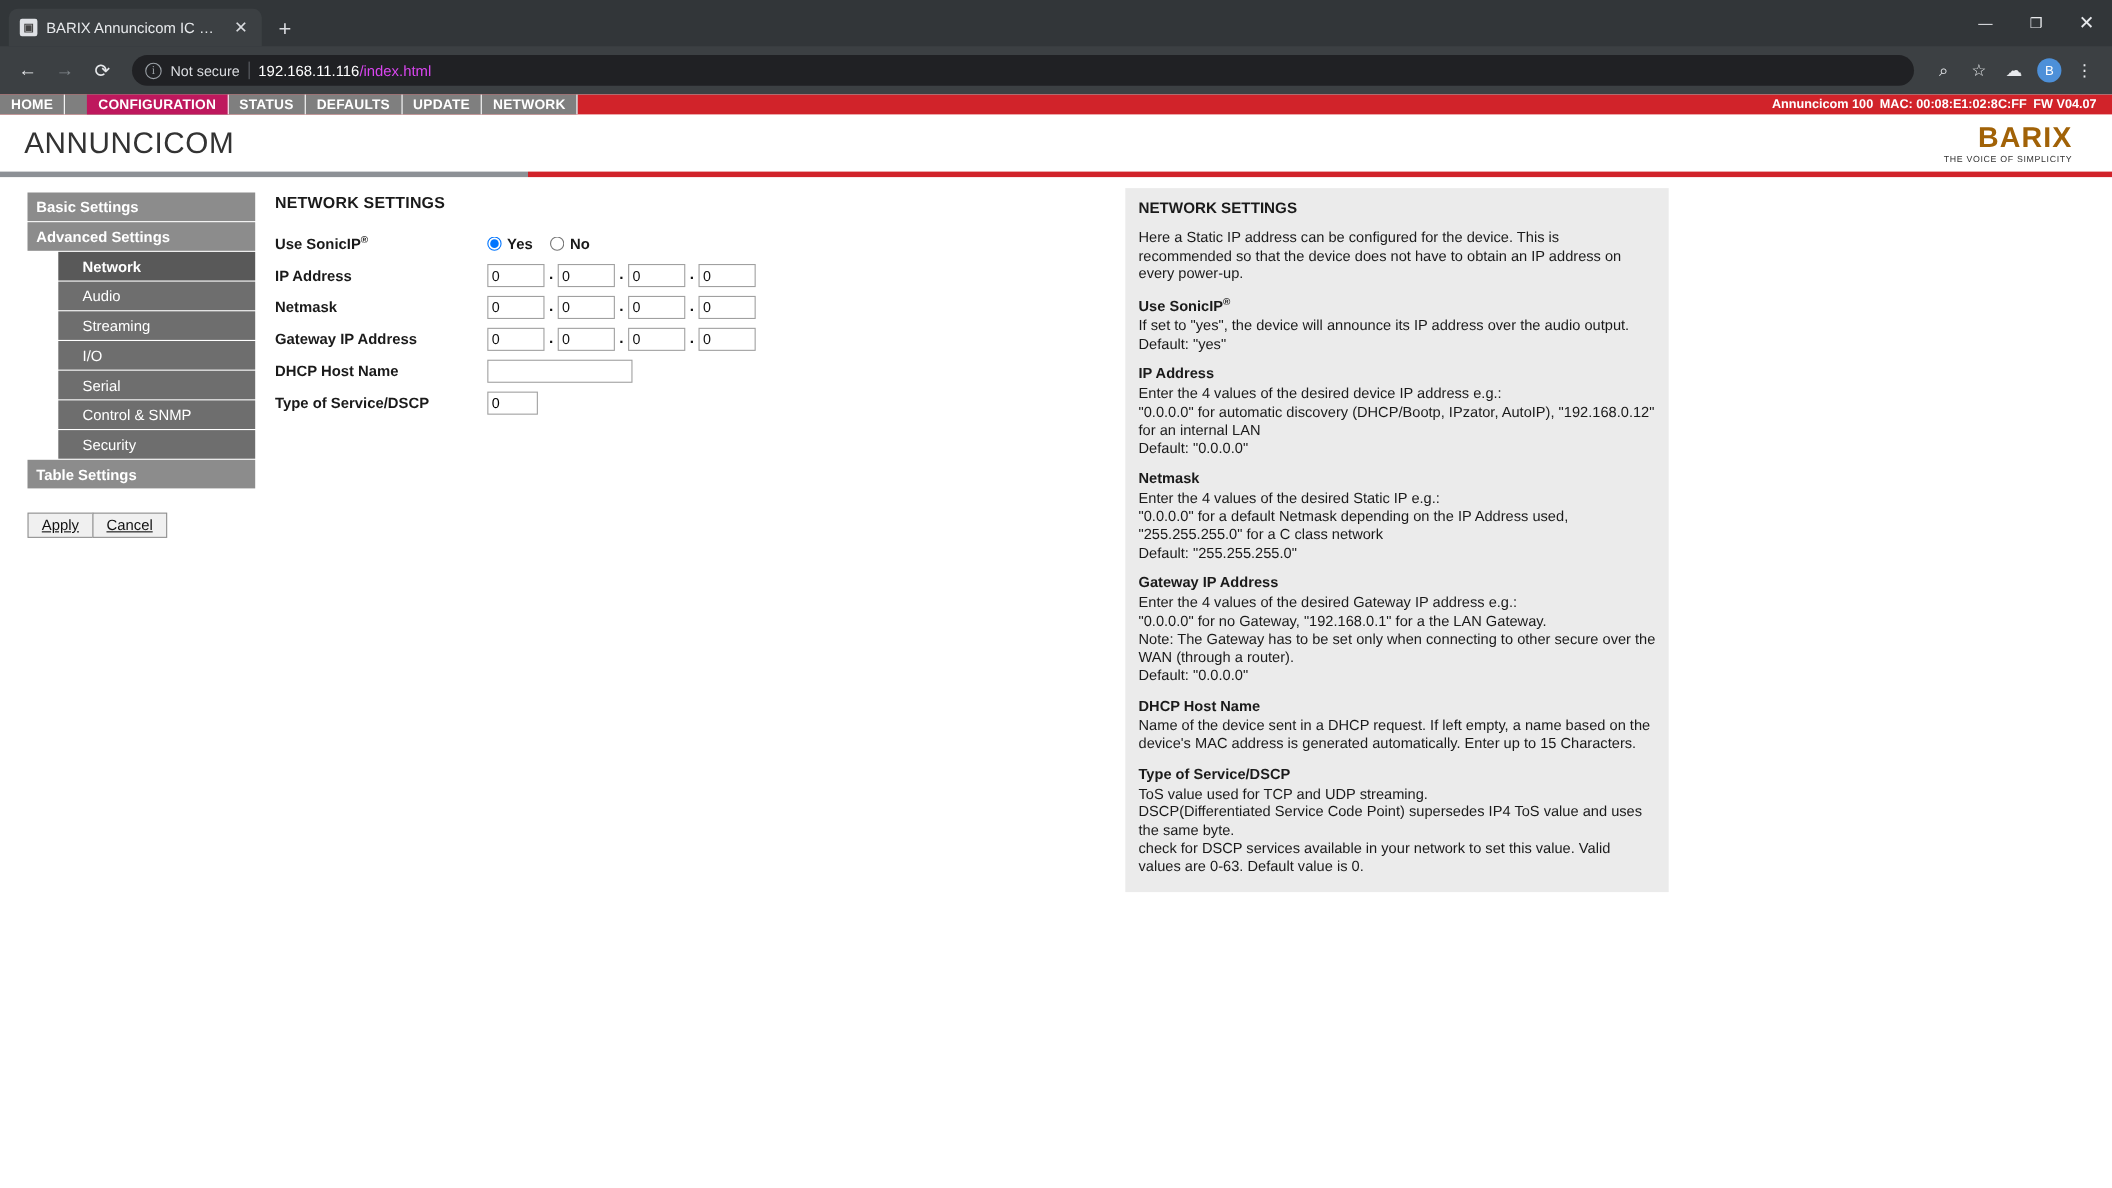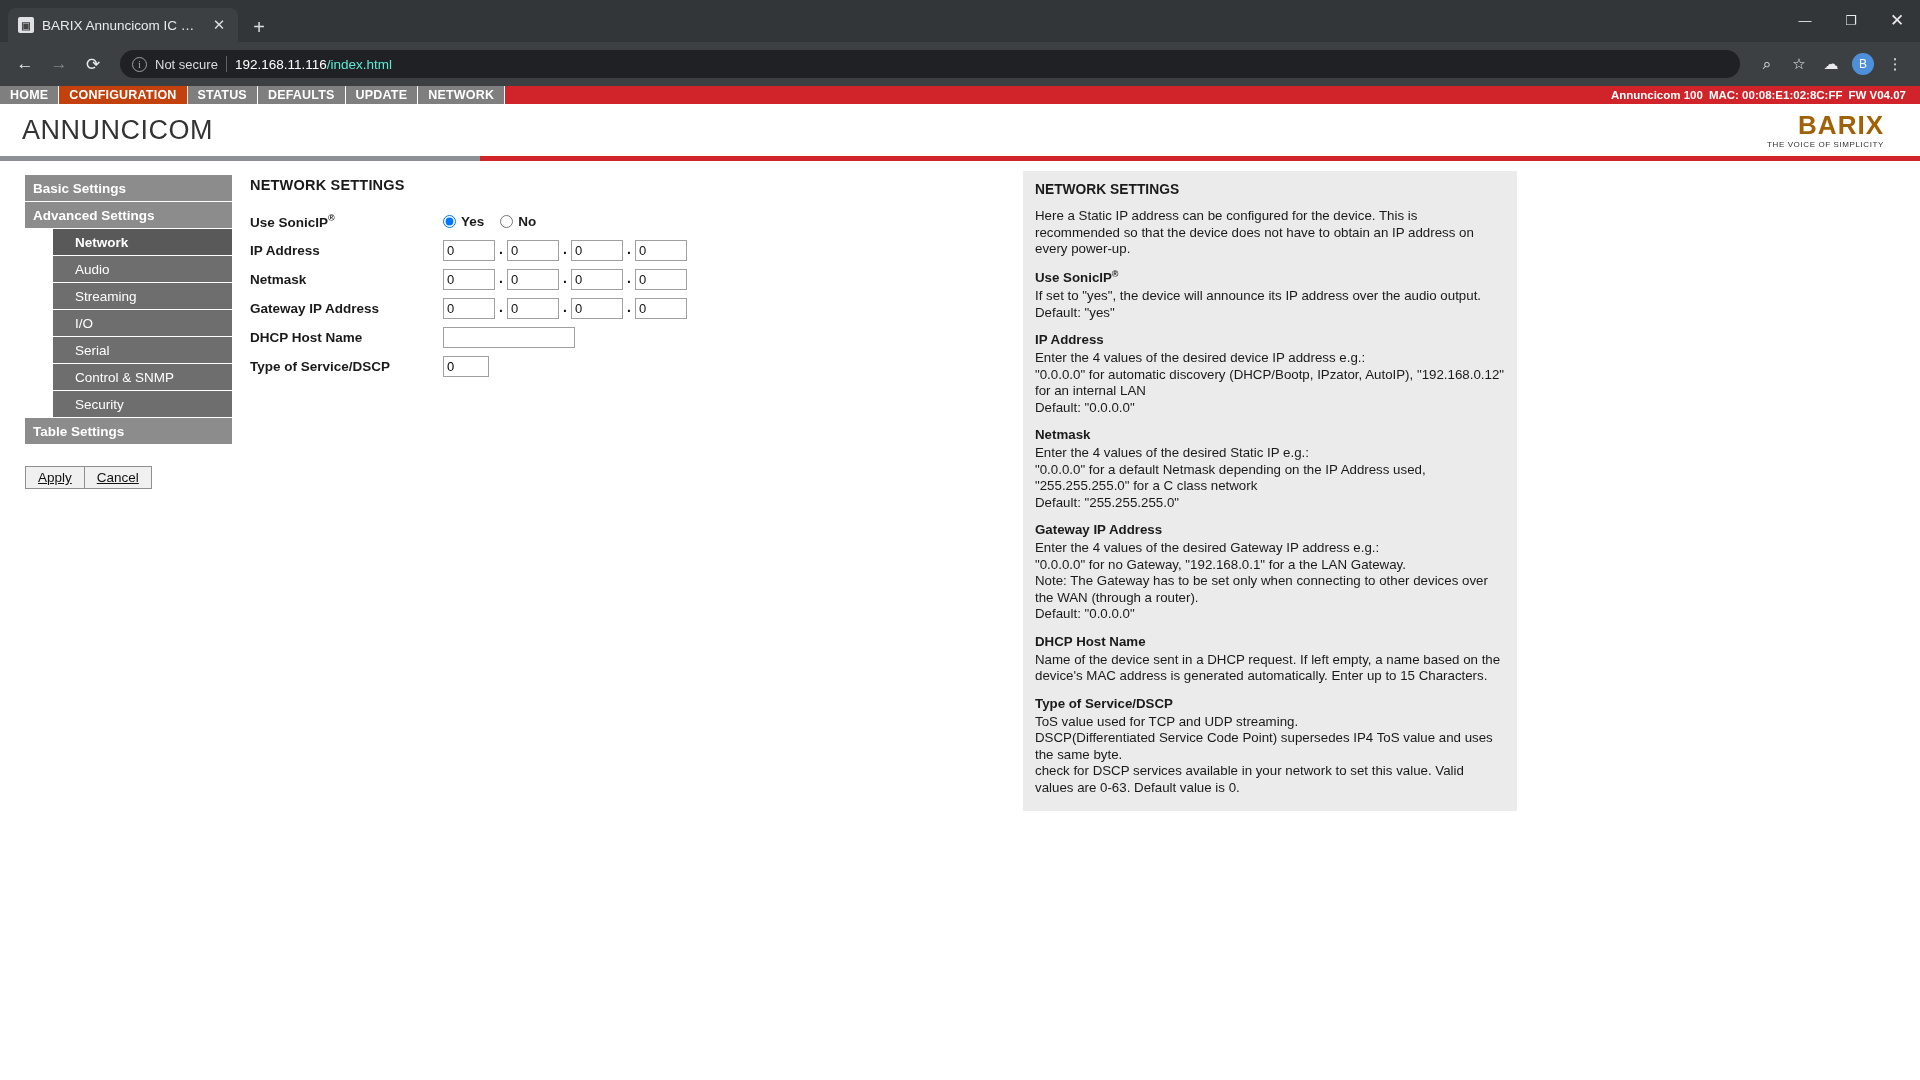--- a/index.html
+++ b/index.html
@@ -130,21 +130,21 @@
     width: 1px; height: 16px; background: #5f6368;
     flex: 0 0 auto;
   }
   .omnibox .url {
     white-space: nowrap;
     overflow: hidden;
     text-overflow: ellipsis;
     color: #e8eaed;
   }
   .omnibox .url .host { color: #ffffff; }
-  .omnibox .url .path { color: #5eead4; }
+  .omnibox .url .path { color: #d946ef; }
   .tb-right {
     display: flex; align-items: center; gap: 2px;
   }
   .tb-icon {
     width: 30px; height: 30px;
     display: flex; align-items: center; justify-content: center;
     color: #e8eaed;
     font-size: 15px;
   }
   .avatar {
@@ -180,21 +180,21 @@
     font-size: 12.5px;
     font-weight: bold;
     padding: 0 10px;
     display: flex;
     align-items: center;
     border-right: 1px solid #ffffff;
     letter-spacing: .2px;
     white-space: nowrap;
     text-align: right;
   }
-  .menu-item.active { background: #c2410c; }
+  .menu-item.active { background: #be185d; margin-left: 20px; }
   .topbar-right {
     margin-left: auto;
     display: flex;
     align-items: center;
     gap: 6px;
     padding-right: 14px;
     color: #ffffff;
     font-size: 11.5px;
     font-weight: bold;
     white-space: nowrap;
@@ -571,21 +571,21 @@
         <div class="hh">Netmask</div>
         <p>Enter the 4 values of the desired Static IP e.g.:</p>
         <p>"0.0.0.0" for a default Netmask depending on the IP Address used, "255.255.255.0" for a C class network</p>
         <p>Default: "255.255.255.0"</p>
       </div>
 
       <div class="hsec">
         <div class="hh">Gateway IP Address</div>
         <p>Enter the 4 values of the desired Gateway IP address e.g.:</p>
         <p>"0.0.0.0" for no Gateway, "192.168.0.1" for a the LAN Gateway.</p>
-        <p>Note: The Gateway has to be set only when connecting to other devices over the WAN (through a router).</p>
+        <p>Note: The Gateway has to be set only when connecting to other secure over the WAN (through a router).</p>
         <p>Default: "0.0.0.0"</p>
       </div>
 
       <div class="hsec">
         <div class="hh">DHCP Host Name</div>
         <p>Name of the device sent in a DHCP request. If left empty, a name based on the device's MAC address is generated automatically. Enter up to 15 Characters.</p>
       </div>
 
       <div class="hsec">
         <div class="hh">Type of Service/DSCP</div>

